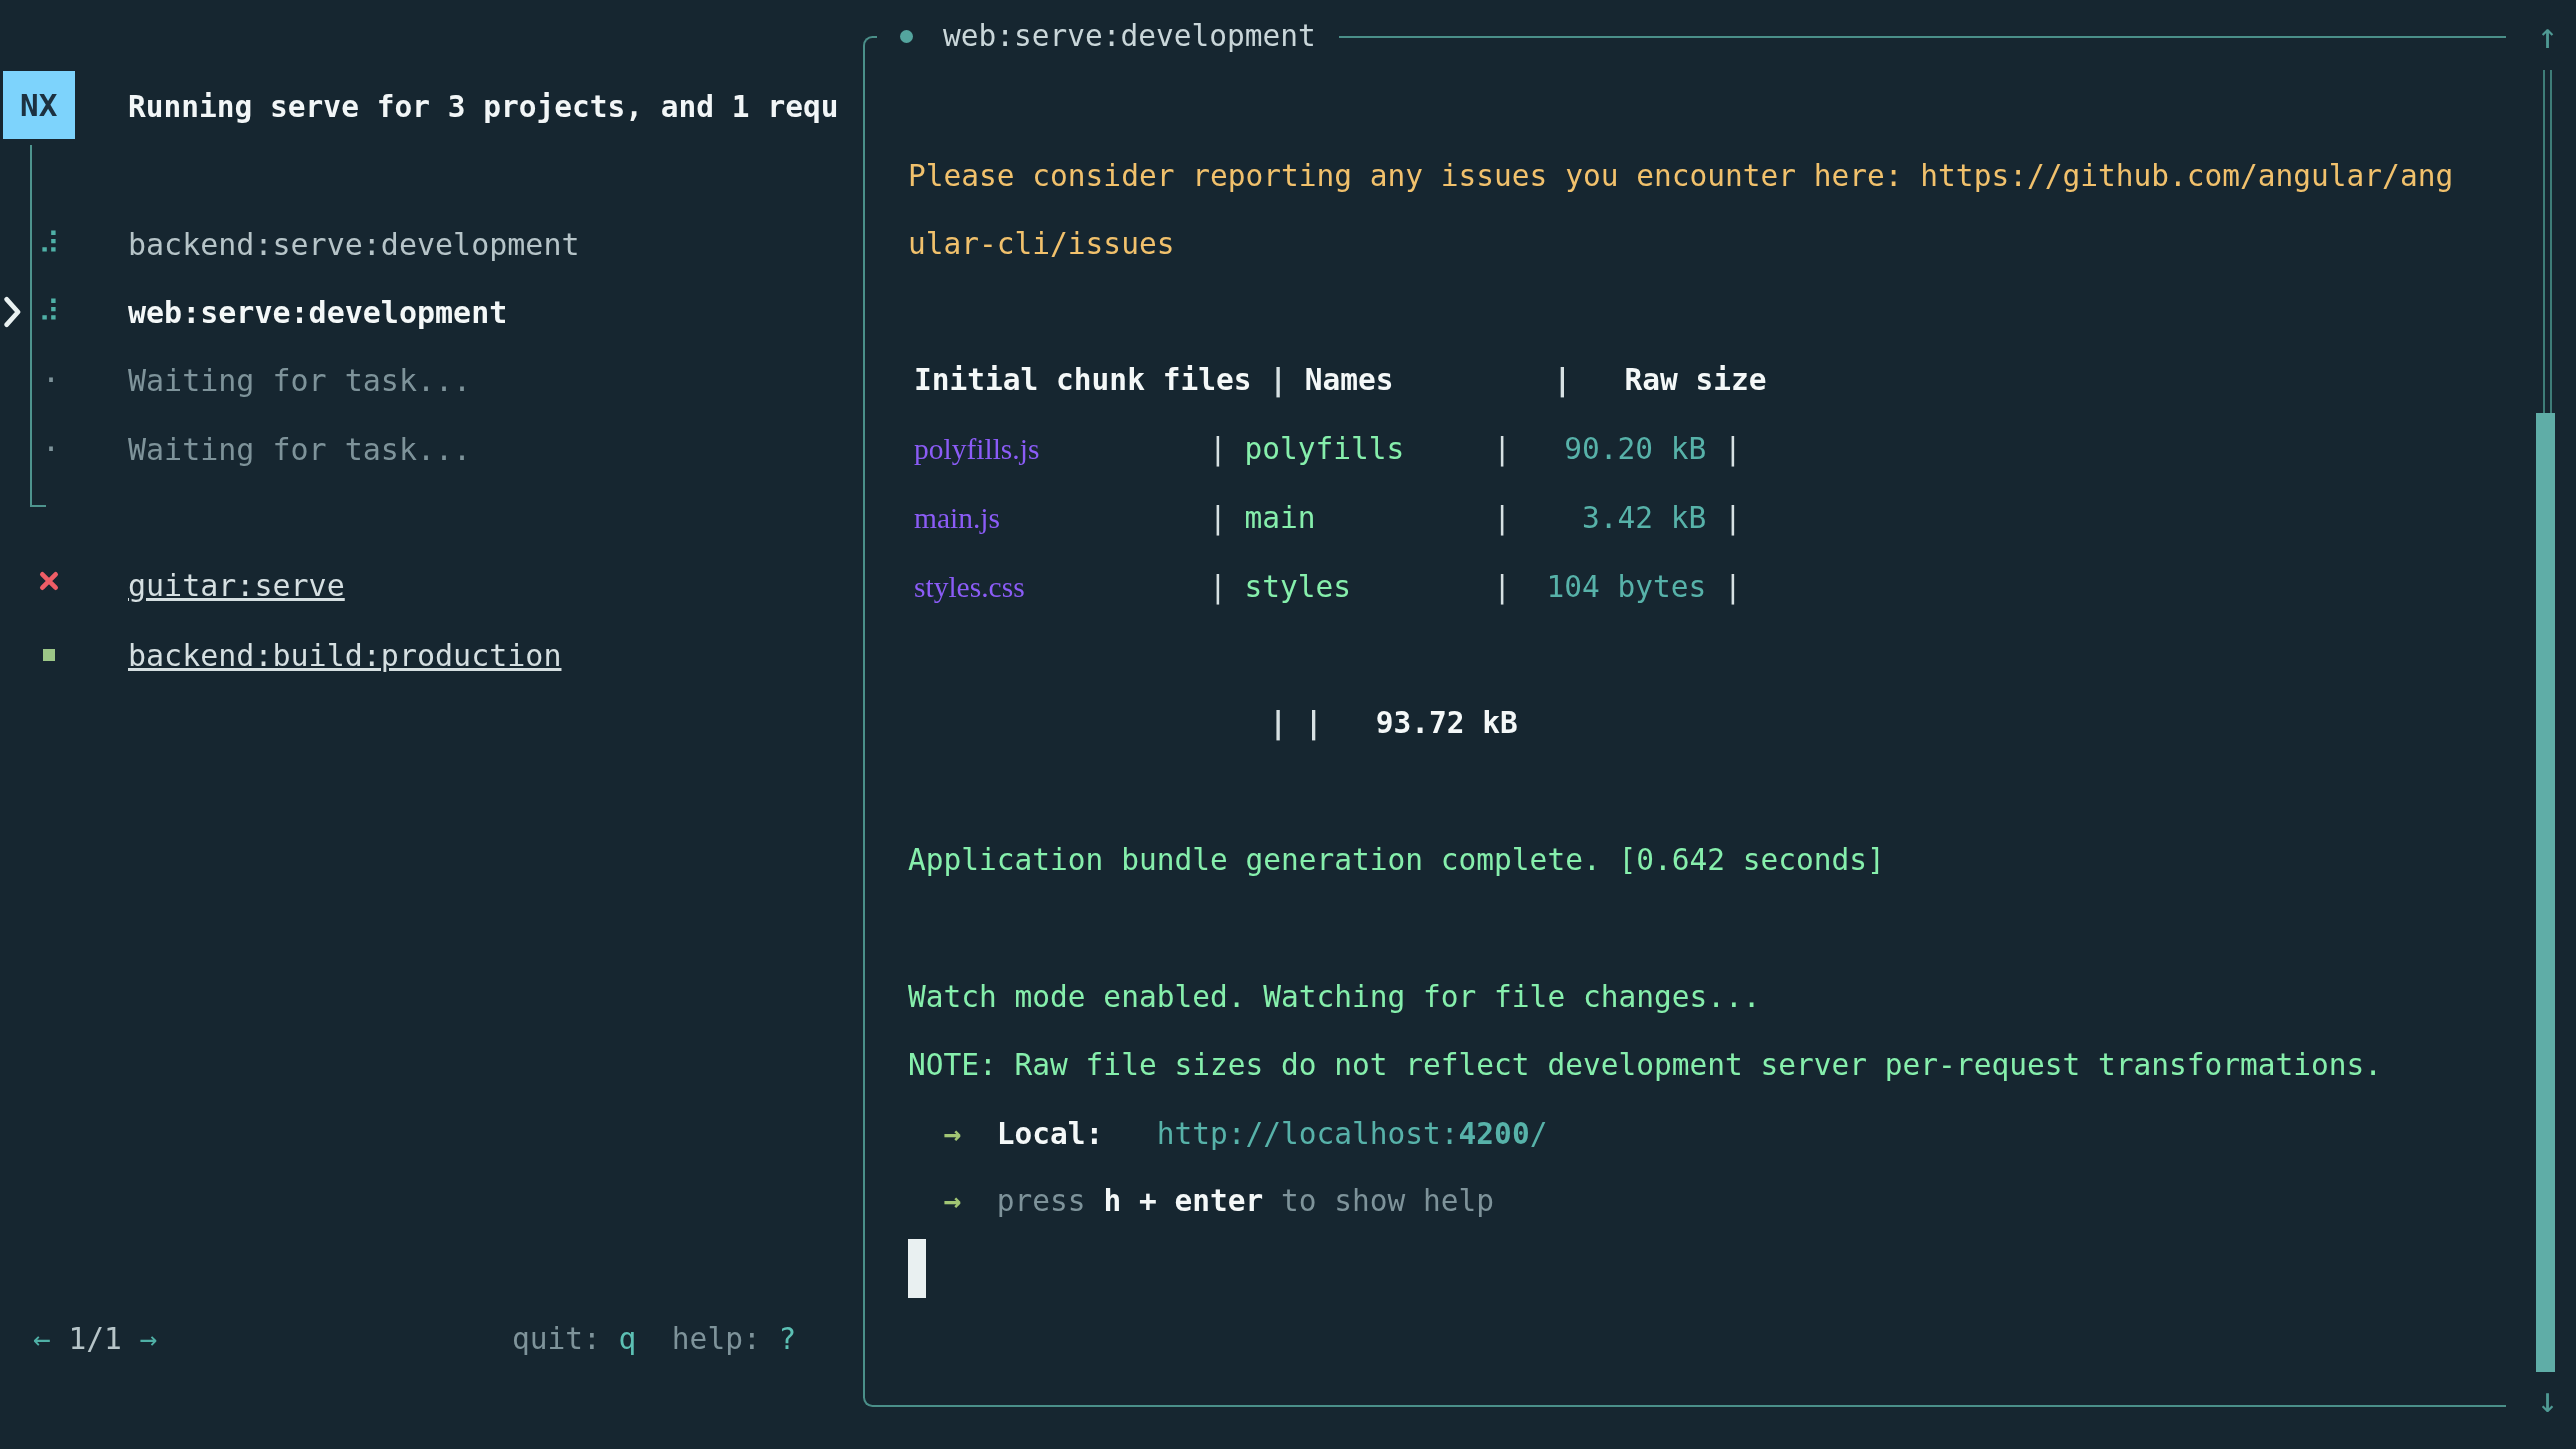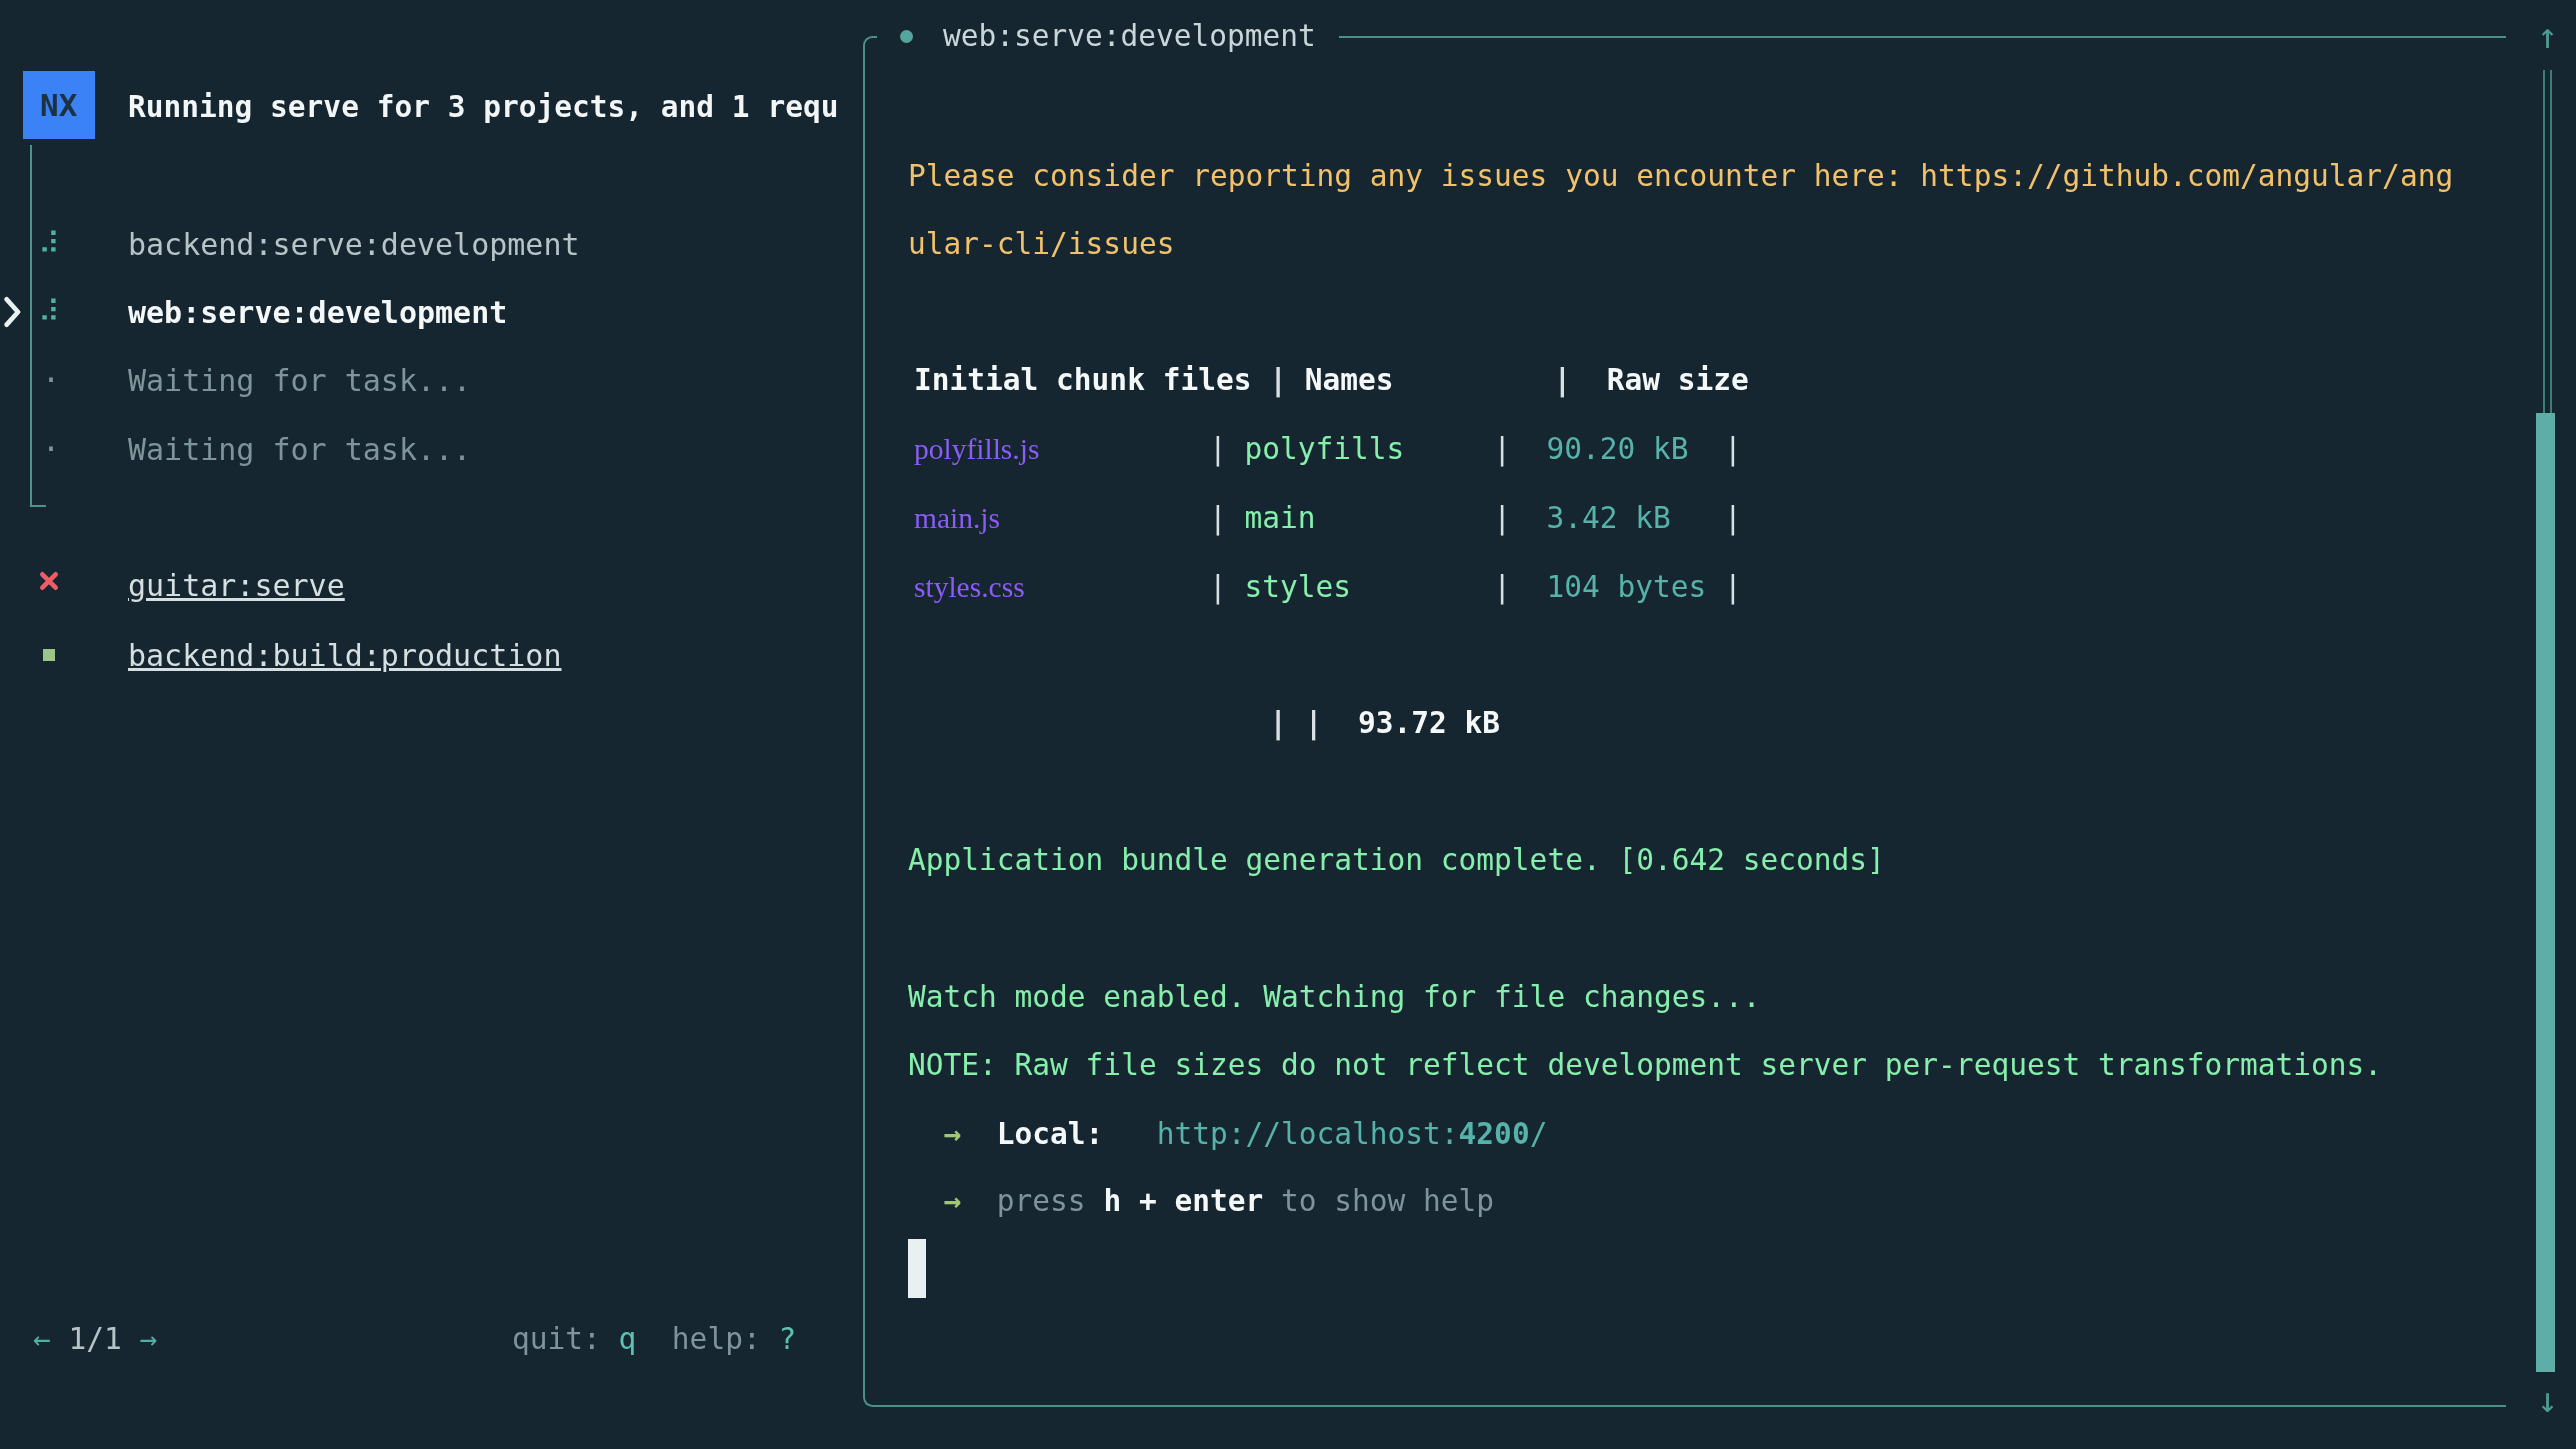--- a/index.html
+++ b/index.html
@@ -19,27 +19,27 @@
   .c-lbl{color:#d5dfe1;text-decoration:underline;}
   .c-yellow{color:#f1c16c;}
   .c-teal{color:#57b2a9;}
   .c-tealbright{color:#5cc0b4;}
   .c-tealicon{color:#4fb0a6;}
   .c-green-arrow{color:#a2c674;font-weight:bold;}
   .c-file{color:#8b5cf6;font-family:Liberation Serif, serif;}
   .c-pipe{color:#d7e1e3;}
   .cf{display:inline-block;width:20ch;margin-left:6px;}
   .cn{display:inline-block;width:14ch;}
-  .cs{display:inline-block;width:9ch;}
+  .cs{display:inline-block;width:9ch;text-align:right;}
   .sp2{display:inline-block;width:2ch;}
   .sp3{display:inline-block;width:3ch;}
   .sp1{display:inline-block;width:1ch;}
   
-  .nx-badge{left:2.7px;top:71px;width:72px;height:68px;background:#3b82f6;color:#1d3140;
-    display:flex;align-items:center;justify-content:center;font-size:31px;font-weight:bold;margin-left:20px;}
+  .nx-badge{left:2.7px;top:71px;width:72px;height:68px;background:#7dd3fc;color:#1d3140;
+    display:flex;align-items:center;justify-content:center;font-size:31px;font-weight:bold;}
   .side-title{left:128px;top:73px;width:725px;height:68px;font-size:29.5px;line-height:68px;
     font-weight:bold;color:#f2f6f7;white-space:nowrap;overflow:hidden;}
   .guide-v{left:29.5px;top:145px;width:2px;height:362px;background:#4e948e;}
   .guide-corner{left:29.5px;top:505px;width:16px;height:2px;background:#4e948e;}
   .task-row{left:0;width:859px;height:68px;display:flex;align-items:center;}
   .task-icon{position:absolute;left:38px;width:24px;text-align:left;font-size:30px;line-height:30px;}
   .task-dot{position:absolute;left:42px;font-size:30px;line-height:30px;}
   .task-label{position:absolute;left:128px;font-size:30px;white-space:pre;}
   .chevron{position:absolute;left:4px;top:18px;}
   .sq-icon{position:absolute;left:43px;width:12px;height:12px;background:#9cc687;}

